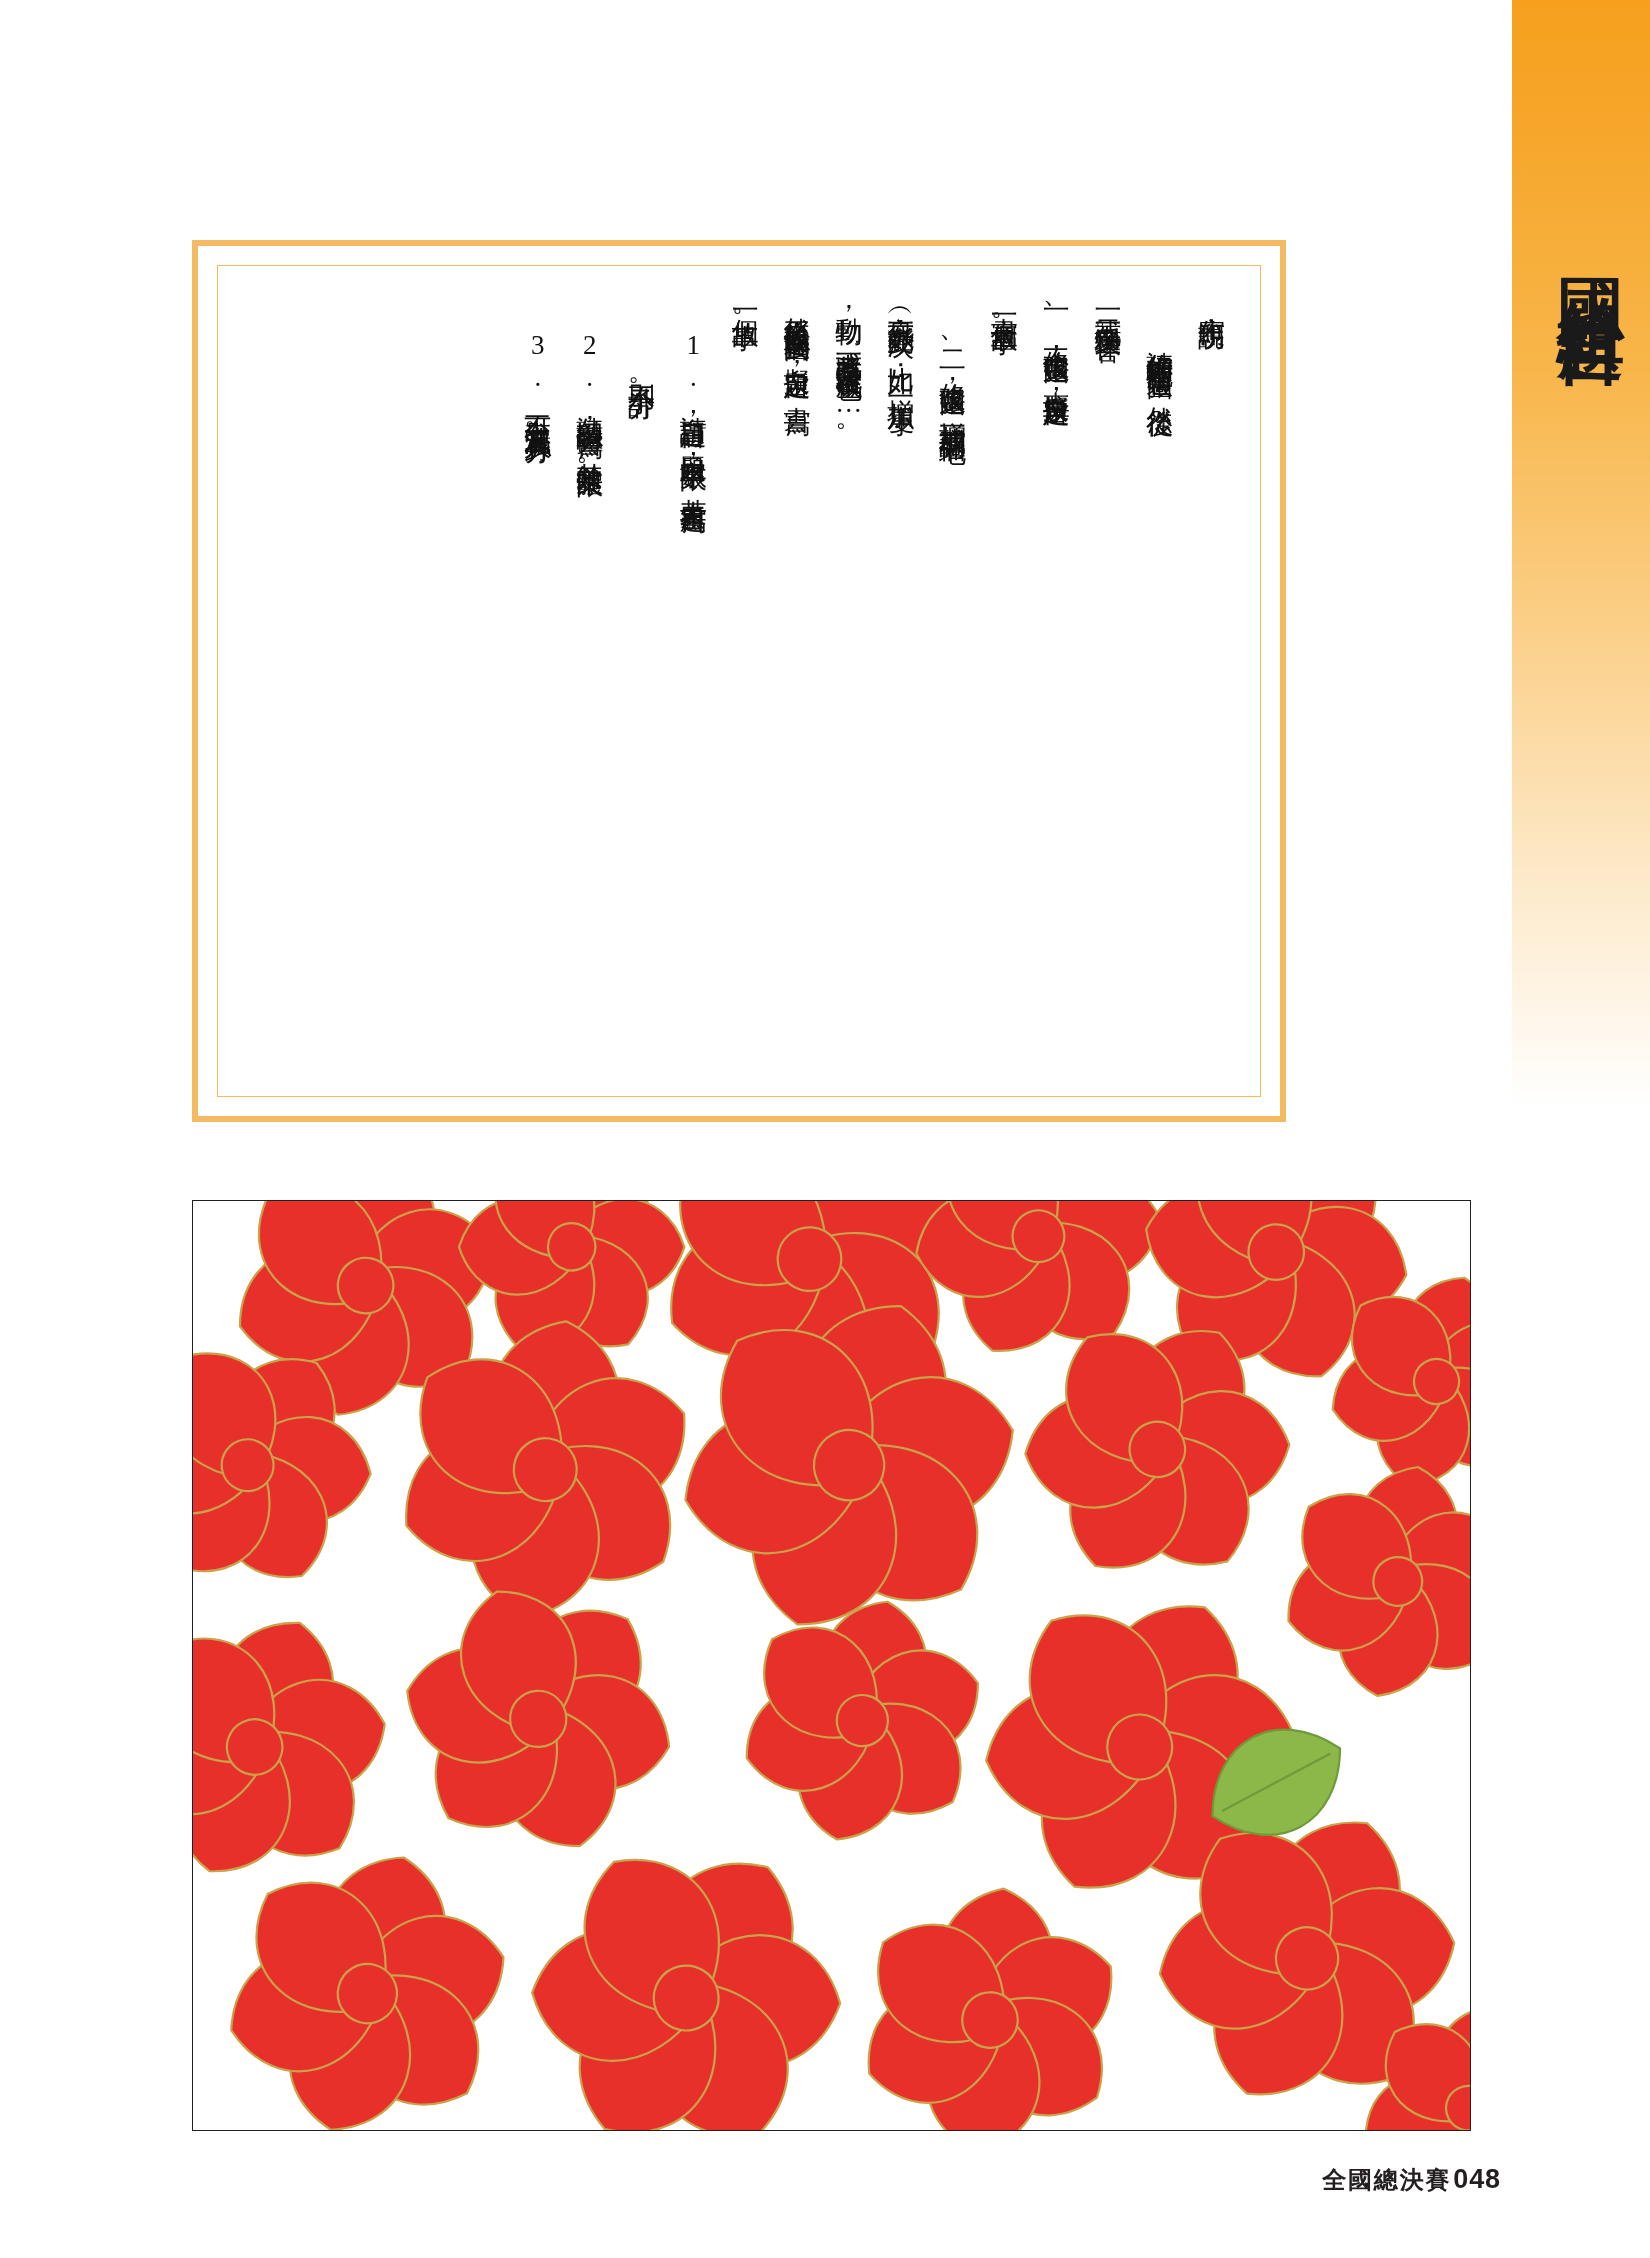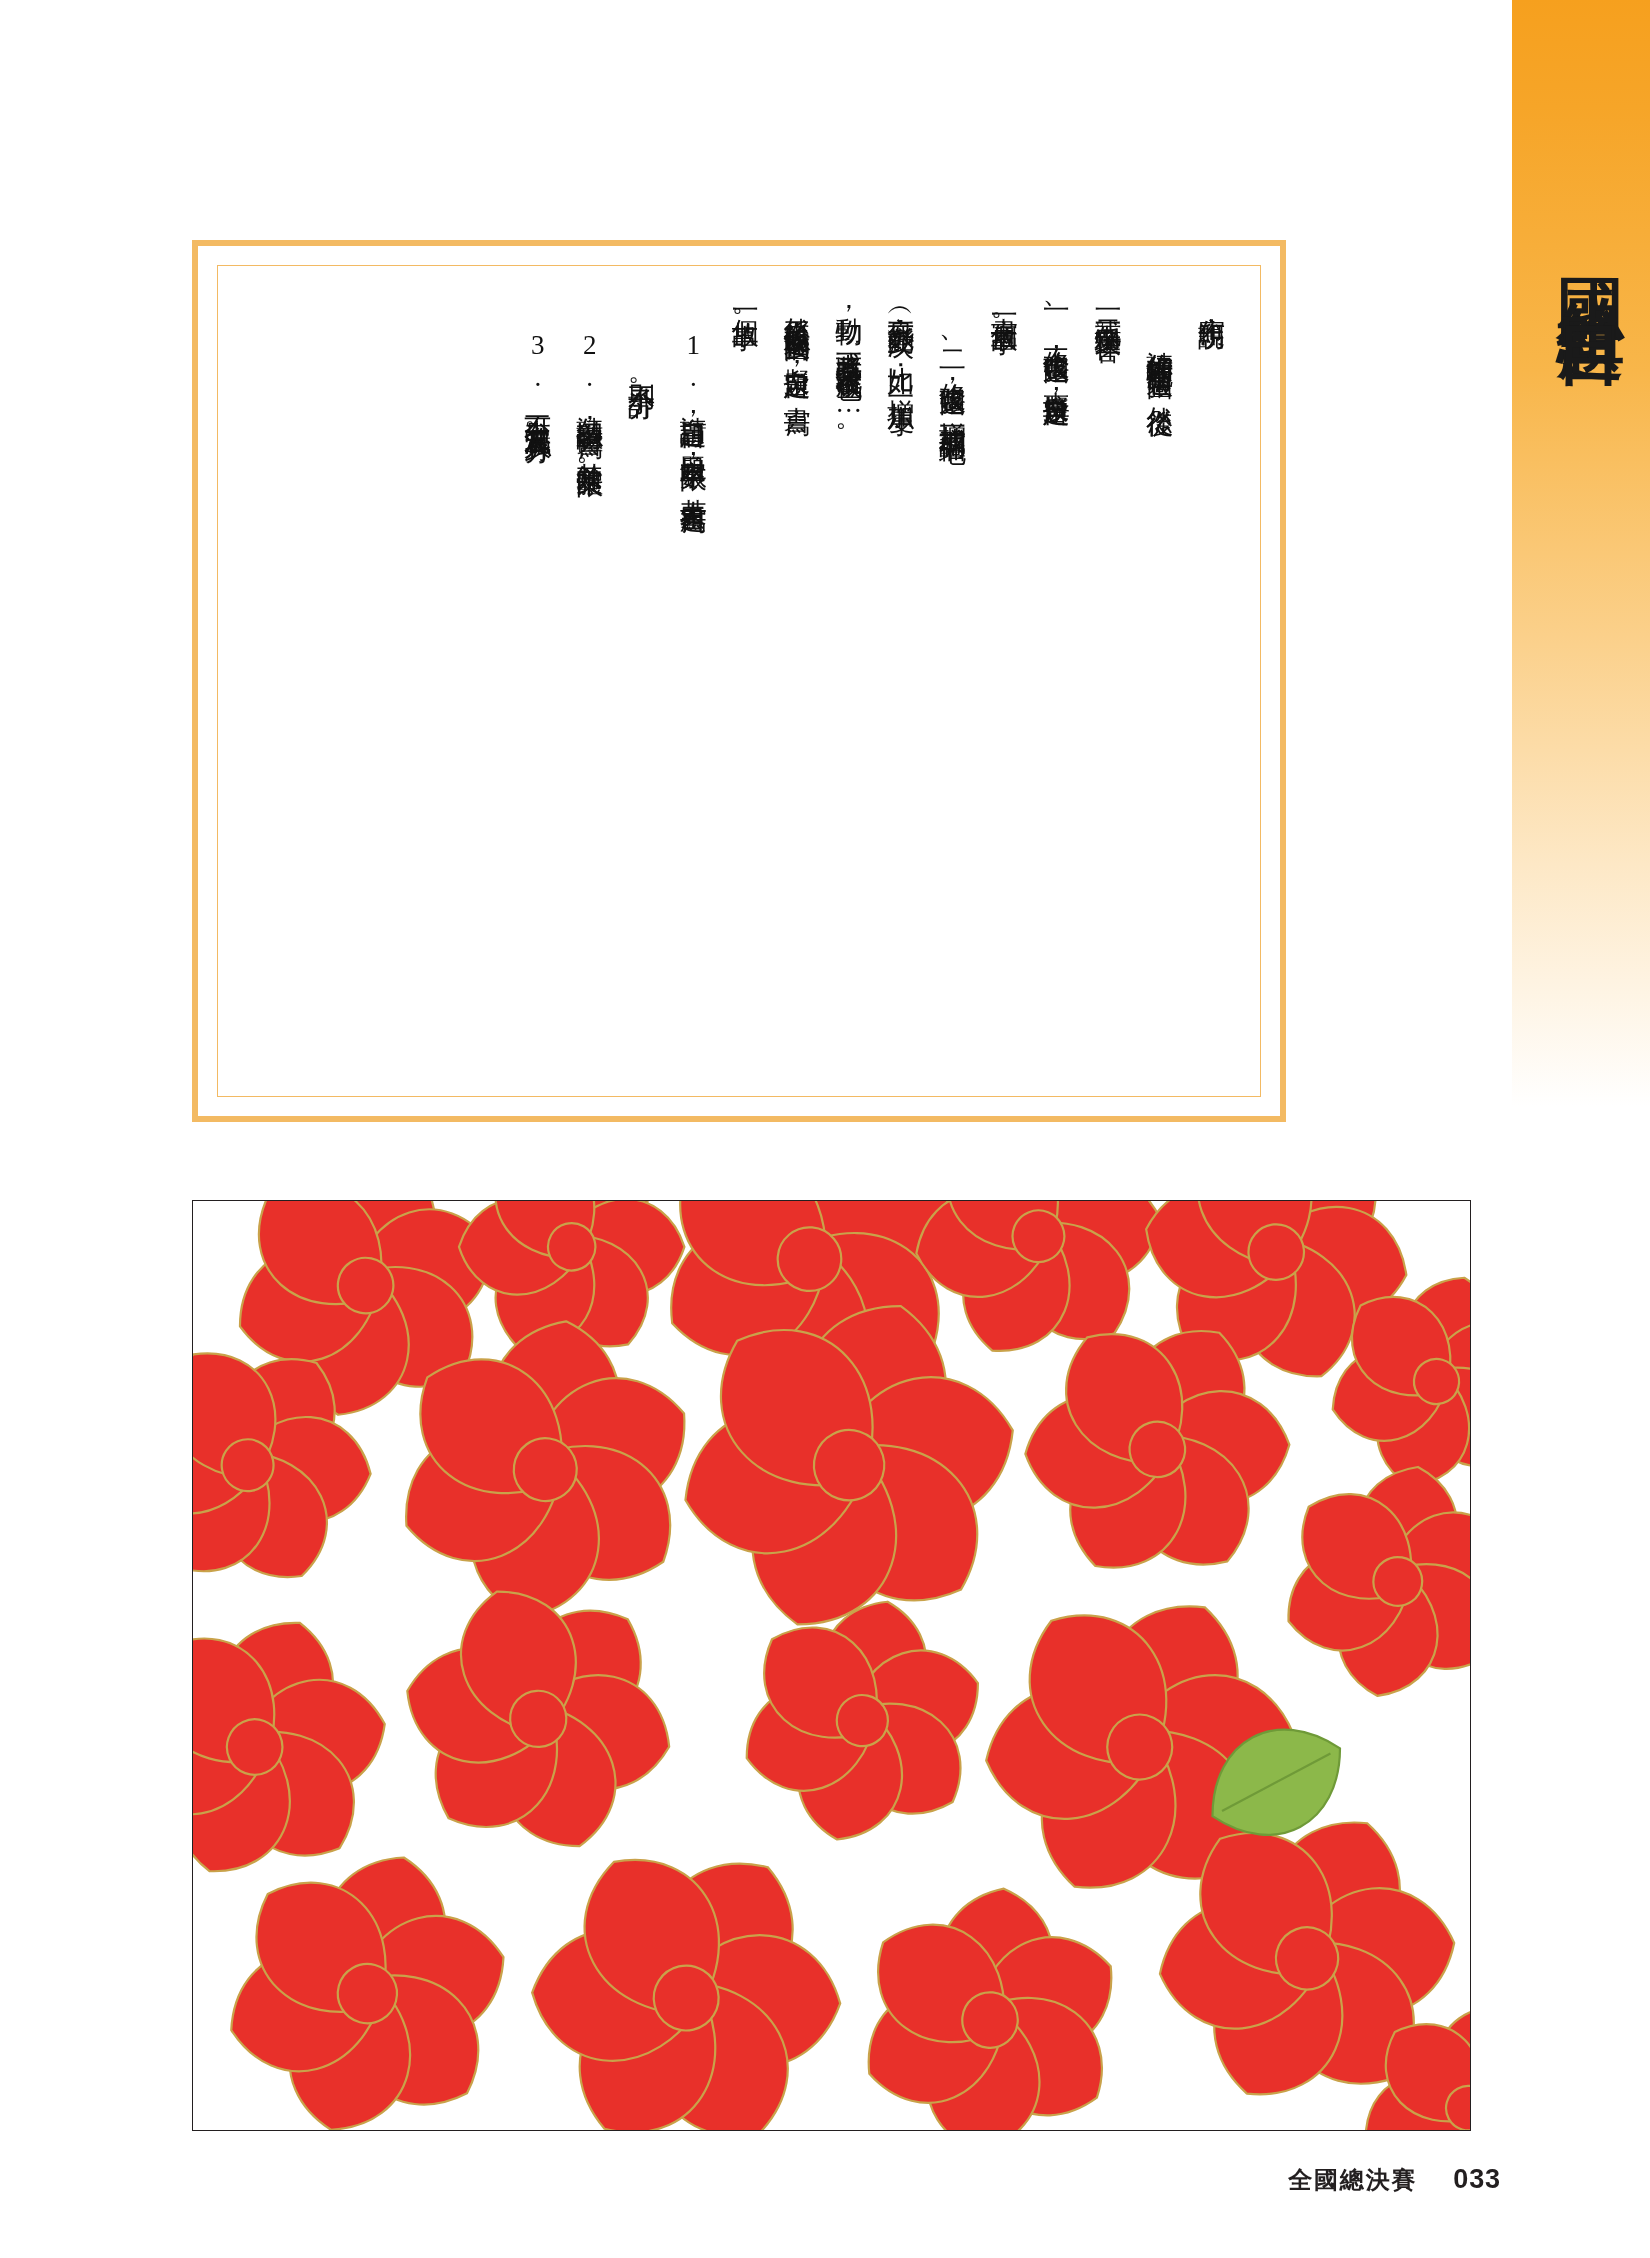--- a/index.html
+++ b/index.html
@@ -105,21 +105,21 @@
     inset: 0;
   }
 
   
   .footer {
     position: absolute;
     right: 150px;
     bottom: 62px;
     display: flex;
     align-items: baseline;
-    gap: 36px;
+    gap: 2px;
     color: #231f20;
   }
   .footer-label {
     font-family: "Liberation Sans", sans-serif;
     font-size: 24px;
     font-weight: bold;
     letter-spacing: 1.8px;
   }
   .footer-page {
     font-family: "Liberation Sans", sans-serif;
@@ -344,17 +344,17 @@
           <g transform="translate(1230,660) rotate(-28)">
             <path d="M -82 0 C -41 -76.80000000000001, 41 -76.80000000000001, 82 0 C 41 76.80000000000001, -41 76.80000000000001, -82 0 Z" fill="#8cb84a" stroke="#6f9a38" stroke-width="2.5"></path>
             <path d="M -69.7 0 L 69.7 0" stroke="#6f9a38" stroke-width="2.5" fill="none"></path>
           </g>
         </g>
     </svg>
   </div>
 
   <div class="footer">
     <span class="footer-label">全國總決賽</span>
-    <span class="footer-page">033</span>
+    <span class="footer-page">048</span>
   </div>
 
 </div>
 
 
 </body></html>

